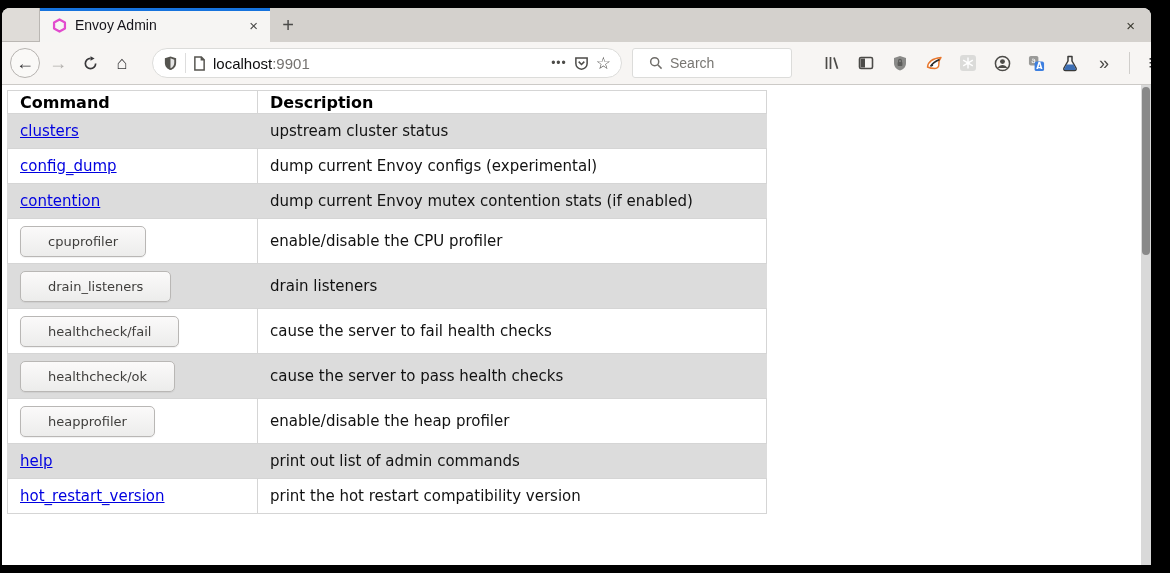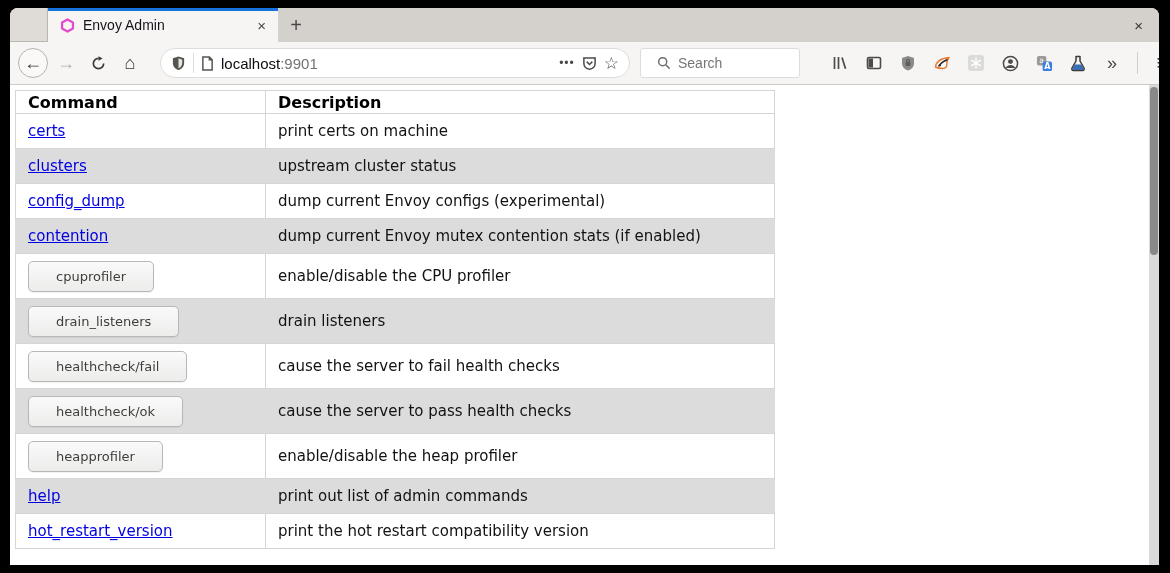--- a/index.html
+++ b/index.html
@@ -1,20 +1,20 @@
 <!DOCTYPE html>
 <html><head>
 <meta charset="utf-8">
 <style>
   * { margin:0; padding:0; box-sizing:border-box; }
   html,body { width:1170px; height:573px; }
   body { background:#000; position:relative; overflow:hidden;
          font-family:"Liberation Sans", sans-serif; }
 
-  .window { position:absolute; left:10px; top:8px; width:1149px; height:557px;
+  .window { position:absolute; left:2px; top:8px; width:1149px; height:557px;
             background:#fff; border-radius:8px 8px 0 0; overflow:hidden;
             display:flex; flex-direction:column; }
 
   
   .titlebar { height:34px; background:#d4d1cd; display:flex; align-items:stretch;
               position:relative; flex:0 0 auto; }
   .titlebar-spacer { width:38px; background:#dfdcd8; border-right:1px solid #bab7b3;
                      border-bottom:1px solid #bab7b3; border-radius:8px 0 0 0; }
   .tab { width:230px; background:#f6f5f3; position:relative; display:flex;
          align-items:center; padding:0 8px 0 12px; gap:8px; }
@@ -223,24 +223,20 @@
   <div class="content">
     <div class="page">
       <table class="cmd">
         <thead>
           <tr>
             <th class="col-cmd">Command</th>
             <th>Description</th>
           </tr>
         </thead>
         <tbody>
-            <tr class="link-row">
-              <td><a href="#">certs</a></td>
-              <td>print certs on machine</td>
-            </tr>
             <tr class="shaded link-row">
               <td><a href="#">clusters</a></td>
               <td>upstream cluster status</td>
             </tr>
             <tr class="link-row">
               <td><a href="#">config_dump</a></td>
               <td>dump current Envoy configs (experimental)</td>
             </tr>
             <tr class="shaded link-row">
               <td><a href="#">contention</a></td>

